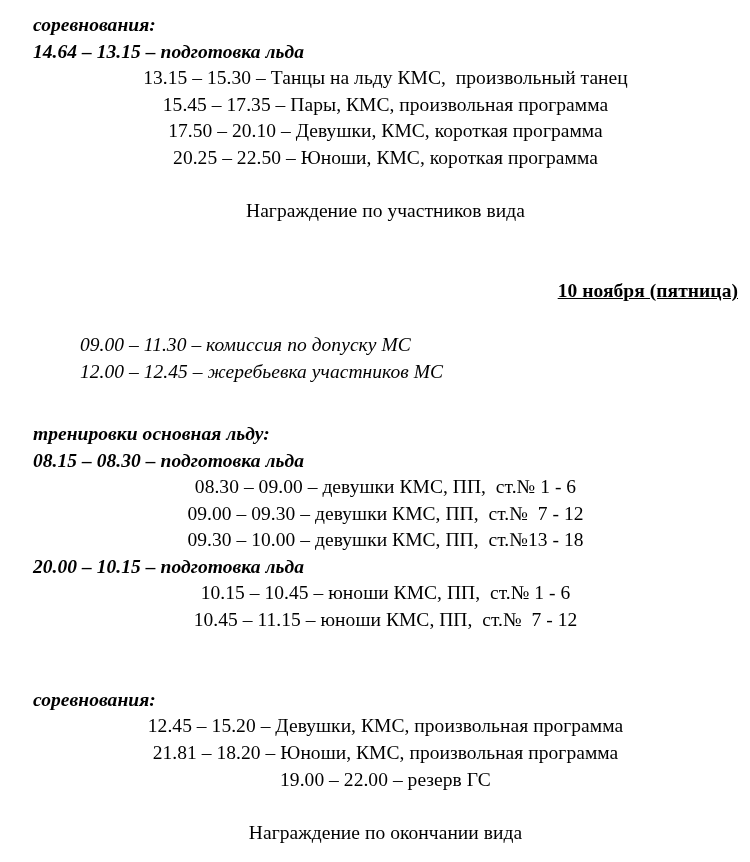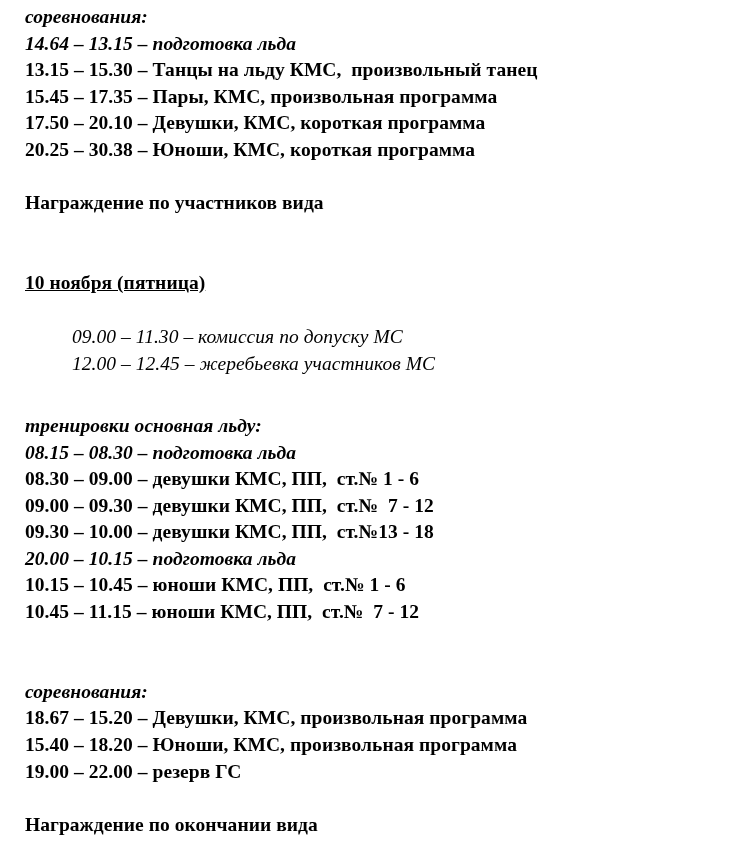--- a/index.html
+++ b/index.html
@@ -13,21 +13,21 @@
     height: 862px;
     overflow: hidden;
     font-family: "Liberation Serif", "DejaVu Serif", serif;
     color: #000000;
     -webkit-font-smoothing: antialiased;
   }
   .page {
     position: relative;
     width: 750px;
     height: 862px;
-    padding: 4px;
+    padding: 12px;
     box-sizing: border-box;
     background: #ffffff;
   }
   .doc-body {
     padding-left: 21px;
     padding-top: 0px;
     box-sizing: border-box;
   }
   .line {
     font-size: 19.5px;
@@ -39,51 +39,53 @@
   .line.bold-italic {
     font-weight: bold;
     font-style: italic;
   }
   .line.italic {
     font-style: italic;
     font-weight: normal;
     margin-left: 47px;
   }
   .line.plain {
-    font-weight: bold;
+    font-weight: normal;
     font-style: normal;
+    text-align: center;
   }
   .line.heading {
     font-weight: bold;
     font-style: normal;
     text-decoration: underline;
     display: inline-block;
     font-size: 19.5px;
   }
   .heading-row {
     line-height: 26.6px;
     min-height: 26.6px;
+    text-align: right;
   }
   .spacer-1 { height: 26.6px; }
   .spacer-2 { height: 53.2px; }
   .spacer-sm { height: 9px; }
 </style>
 </head>
 <body>
 
 <div class="page">
   <div class="doc-body">
 
     <div class="section">
       <div class="line bold-italic">соревнования:</div>
       <div class="line bold-italic">14.64 – 13.15 – подготовка льда</div>
       <div class="line plain">13.15 – 15.30 – Танцы на льду КМС,  произвольный танец</div>
       <div class="line plain">15.45 – 17.35 – Пары, КМС, произвольная программа</div>
       <div class="line plain">17.50 – 20.10 – Девушки, КМС, короткая программа</div>
-      <div class="line plain">20.25 – 30.38 – Юноши, КМС, короткая программа</div>
+      <div class="line plain">20.25 – 22.50 – Юноши, КМС, короткая программа</div>
       <div class="spacer-1"></div>
       <div class="line plain">Награждение по участников вида</div>
     </div>
 
     <div class="spacer-2"></div>
 
     <div class="heading-row">
       <span class="line heading">10 ноября (пятница)</span>
     </div>
 
@@ -105,21 +107,21 @@
       <div class="line plain">09.30 – 10.00 – девушки КМС, ПП,  ст.№13 - 18</div>
       <div class="line bold-italic">20.00 – 10.15 – подготовка льда</div>
       <div class="line plain">10.15 – 10.45 – юноши КМС, ПП,  ст.№ 1 - 6</div>
       <div class="line plain">10.45 – 11.15 – юноши КМС, ПП,  ст.№  7 - 12</div>
     </div>
 
     <div class="spacer-2"></div>
 
     <div class="section">
       <div class="line bold-italic">соревнования:</div>
-      <div class="line plain">18.67 – 15.20 – Девушки, КМС, произвольная программа</div>
-      <div class="line plain">15.40 – 18.20 – Юноши, КМС, произвольная программа</div>
+      <div class="line plain">12.45 – 15.20 – Девушки, КМС, произвольная программа</div>
+      <div class="line plain">21.81 – 18.20 – Юноши, КМС, произвольная программа</div>
       <div class="line plain">19.00 – 22.00 – резерв ГС</div>
       <div class="spacer-1"></div>
       <div class="line plain">Награждение по окончании вида</div>
     </div>
 
   </div>
 </div>
 
 </body></html>

